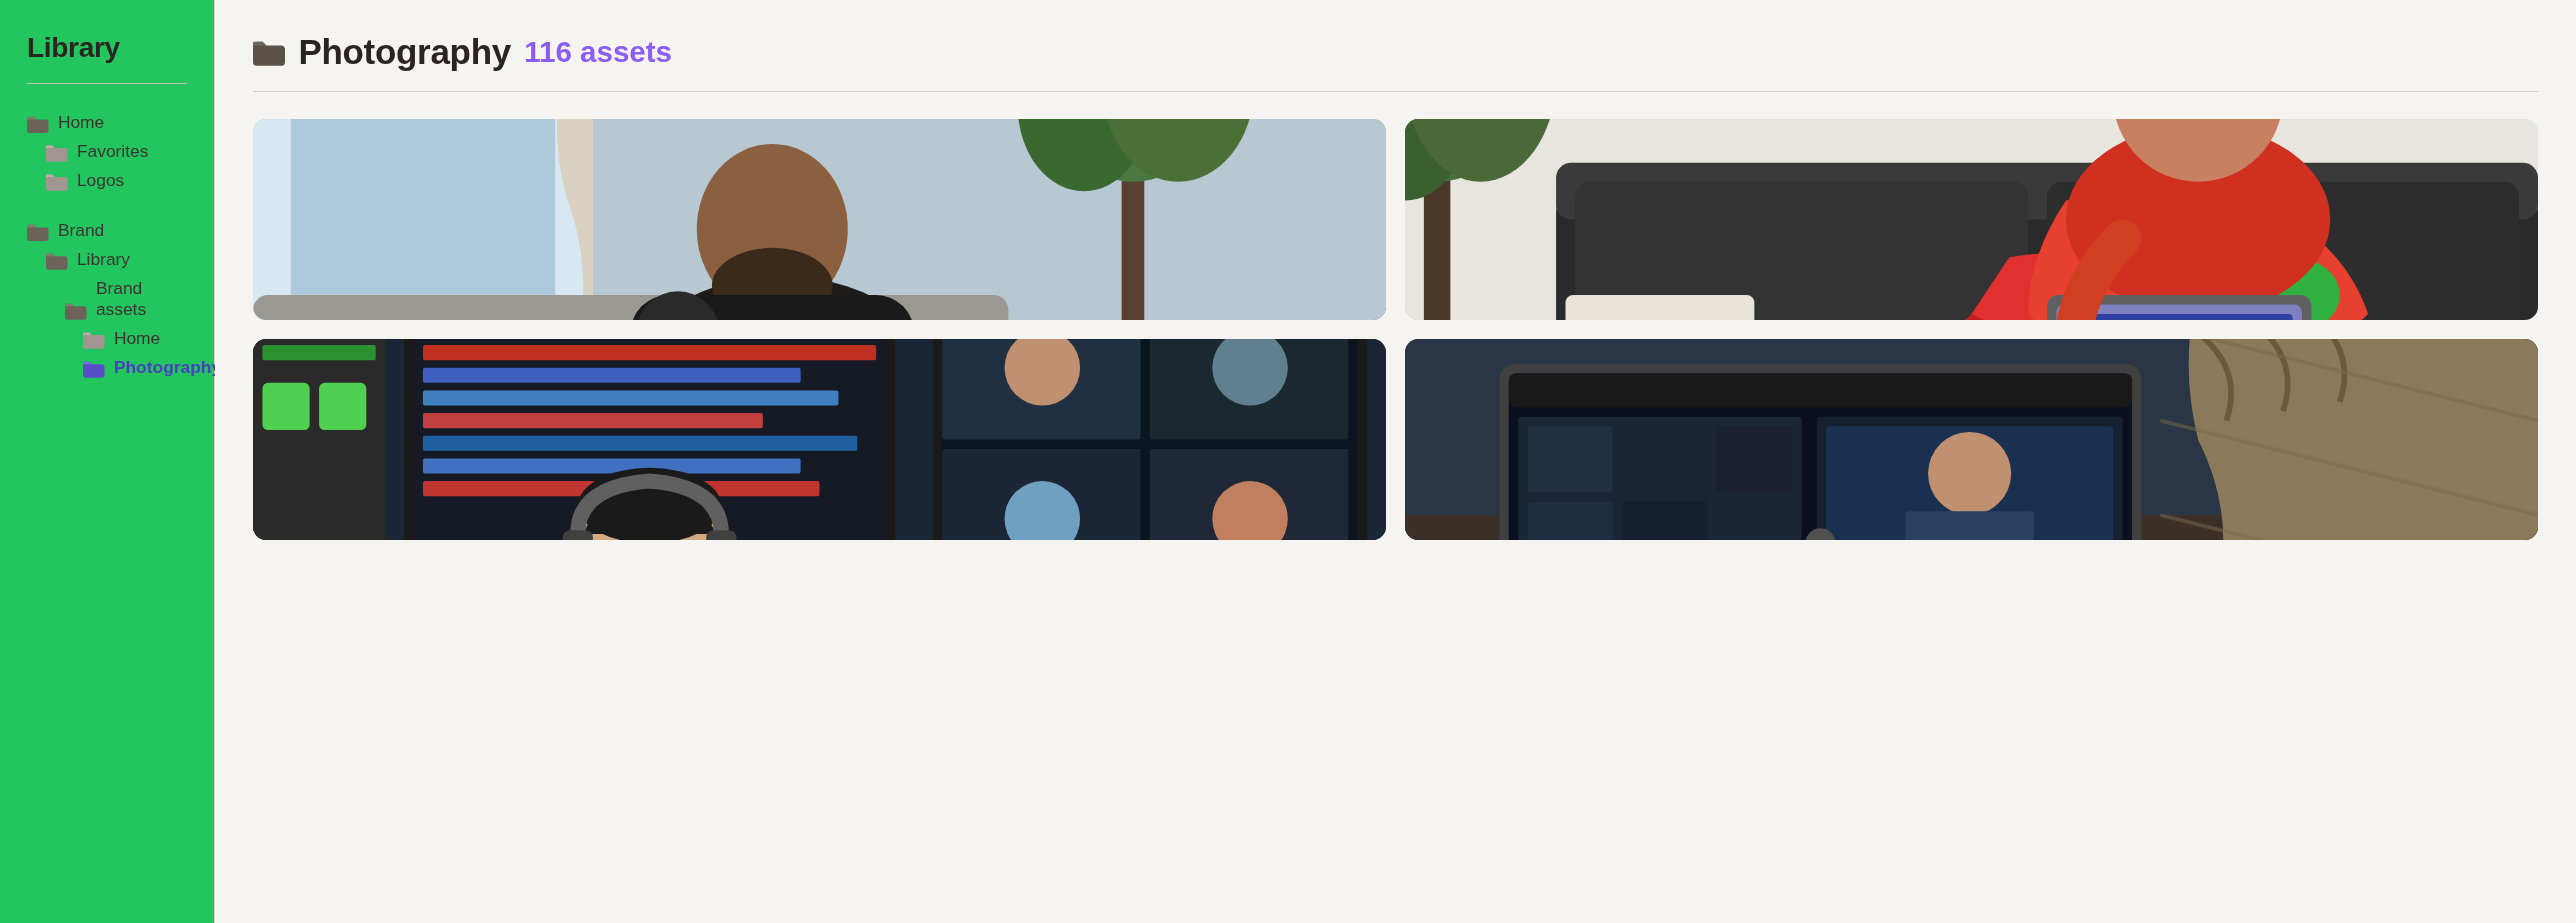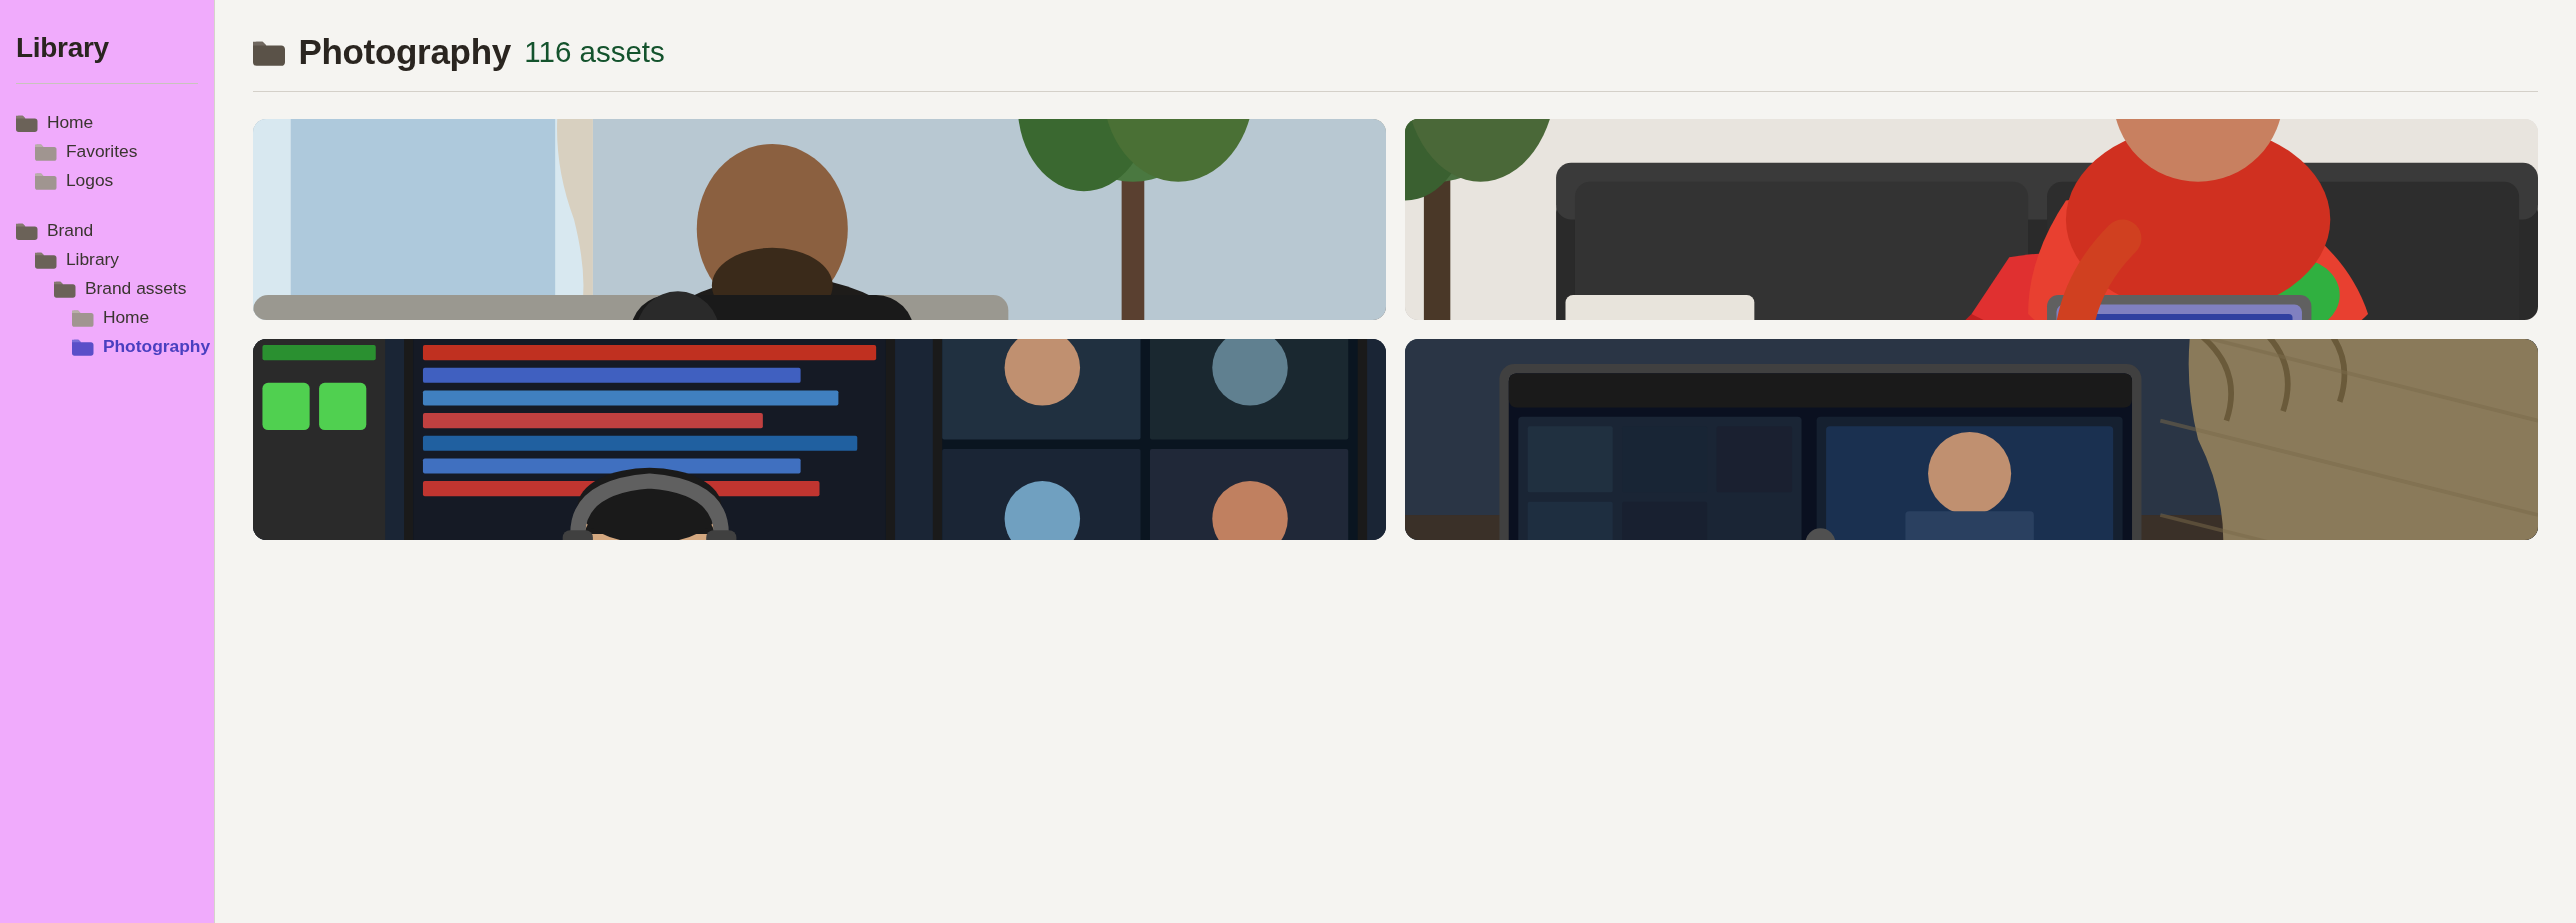--- a/index.html
+++ b/index.html
@@ -13,22 +13,22 @@
       background: #f0ede8;
       display: flex;
       height: 100vh;
       overflow: hidden;
     }
 
     
     .sidebar {
       width: 215px;
       min-width: 215px;
-      background: #f0abfc;
-      padding: 32px 16px;
+      background: #22c55e;
+      padding: 32px 27px;
       display: flex;
       flex-direction: column;
       border-right: 0.7px solid #d6d2cb;
     }
 
     .sidebar-title {
       font-size: 28px;
       font-weight: 700;
       color: #2a2520;
       margin-bottom: 19px;
@@ -40,21 +40,21 @@
       background: #c8c4bc;
       margin-bottom: 24px;
     }
 
     .nav-section {
       margin-bottom: 21.5px;
     }
 
     .nav-item {
       display: flex;
-      align-items: center;
+      align-items: flex-end;
       gap: 9.4px;
       padding: 4px 0;
       cursor: pointer;
       border-radius: 5.4px;
     }
 
     .nav-item-label {
       font-size: 17.4px;
       color: #3a3530;
       font-weight: 500;
@@ -106,22 +106,22 @@
 
     .page-title {
       font-size: 35px;
       font-weight: 700;
       color: #2a2520;
       letter-spacing: -0.3px;
     }
 
     .asset-count {
       font-size: 29.5px;
-      font-weight: 400;
-      color: #14532d;
+      font-weight: 700;
+      color: #8b5cf6;
     }
 
     .main-divider {
       height: 0.7px;
       background: #d4d0c9;
       margin-bottom: 27px;
     }
 
     .photo-grid {
       display: grid;

